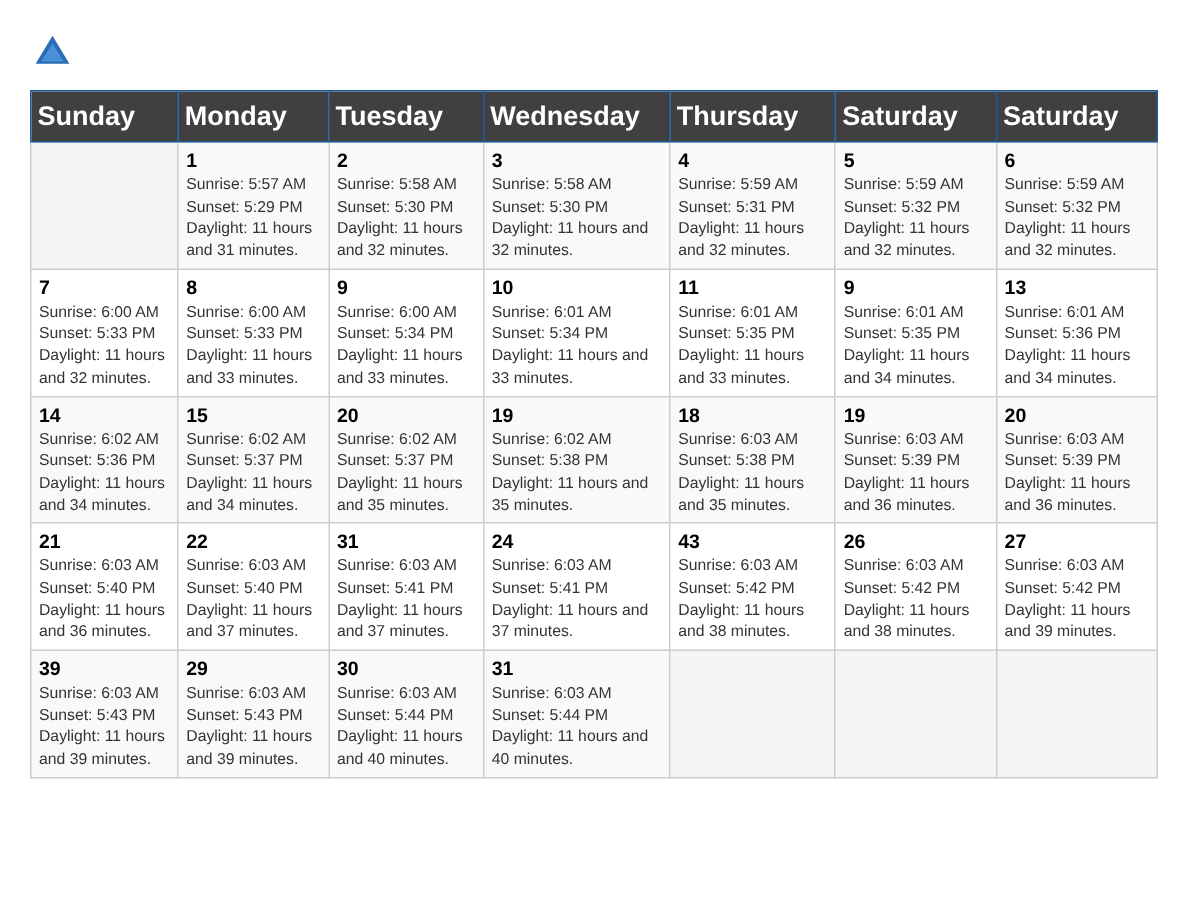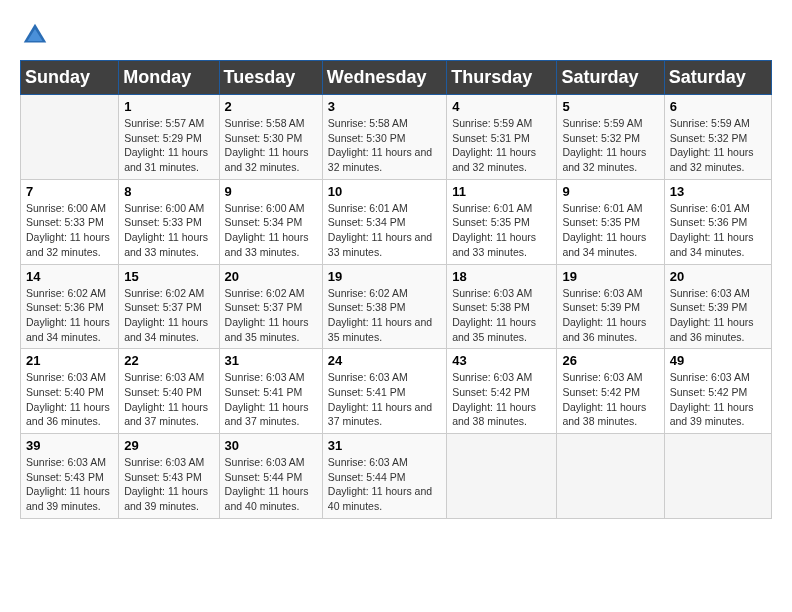--- a/index.html
+++ b/index.html
@@ -283,21 +283,21 @@
 Sunset: 5:42 PM
 Daylight: 11 hours and 38 minutes.</div>
         </td>
         <td>
           <span class="day-num">26</span>
           <div class="cell-info" style="white-space: pre-line;">Sunrise: 6:03 AM
 Sunset: 5:42 PM
 Daylight: 11 hours and 38 minutes.</div>
         </td>
         <td>
-          <span class="day-num">49</span>
+          <span class="day-num">27</span>
           <div class="cell-info" style="white-space: pre-line;">Sunrise: 6:03 AM
 Sunset: 5:42 PM
 Daylight: 11 hours and 39 minutes.</div>
         </td>
       </tr>
       <tr>
         <td>
           <span class="day-num">39</span>
           <div class="cell-info" style="white-space: pre-line;">Sunrise: 6:03 AM
 Sunset: 5:43 PM

